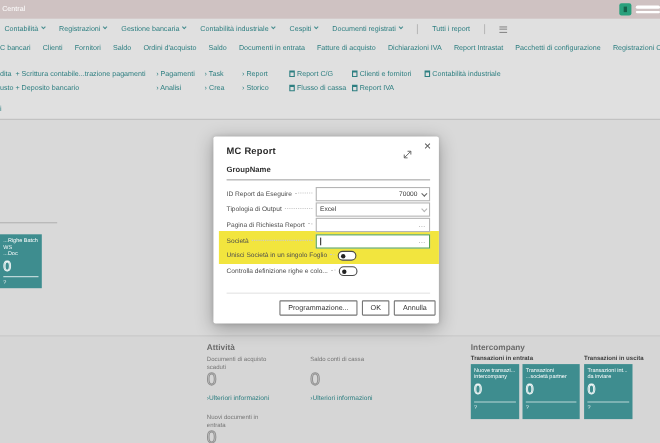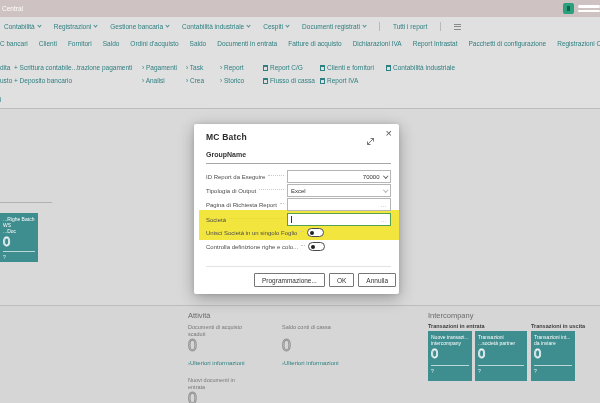--- a/index.html
+++ b/index.html
@@ -42,21 +42,21 @@
   
   .tile { background:#3e8d8f; color:#fff; position:absolute; padding:3px 3px; overflow:hidden; }
   .tile .t-line { font-size:5px; line-height:6px; }
   .tile .t-zero { font-size:13px; font-weight:300; line-height:14px; color:rgba(255,255,255,0.25); -webkit-text-stroke:0.8px rgba(255,255,255,0.9); margin-top:1px; }
   .tile .t-rule { border-top:1px solid rgba(255,255,255,0.65); margin-top:4px; }
   .tile .t-help { font-size:5px; margin-top:2px; color:rgba(255,255,255,0.9); }
   .lefttile { left:0; top:213px; width:38px; height:49px; }
 
   
   .bottomarea { position:absolute; left:0; top:306px; width:600px; height:97px; background:#d6d6d6; }
-  .sec-title { font-size:7.5px; color:#6b6b6b; }
+  .sec-title { font-size:7.5px; color:#6b6b6b;font-weight:bold; }
   .act-label { font-size:5.5px; color:#777; line-height:6.5px; }
   .big-zero { font-size:16px; font-weight:300; color:#cfcfcf; -webkit-text-stroke:0.9px #909090; line-height:17px; }
   .more-link { font-size:6px; color:#2e7f81; white-space:nowrap; }
   .ic-sub { font-size:5.5px; font-weight:bold; color:#3c3c3c; white-space:nowrap; }
 
   
   .modal { position:absolute; left:194px; top:124px; width:205px; height:170px; background:#fff; border-radius:2px; box-shadow:0 4px 16px rgba(0,0,0,0.30), 0 0 4px rgba(0,0,0,0.12); z-index:5; }
   .m-title { position:absolute; left:12px; top:8px; font-size:8.5px; font-weight:bold; color:#2b2b2b; letter-spacing:0.2px; }
   .m-close { position:absolute; right:7px; top:4px; font-size:11px; color:#555; line-height:11px; }
   .m-resize { position:absolute; right:24px; top:8px; }
@@ -212,21 +212,21 @@
 </div>
 <div class="tile" style="left:531px; top:331px; width:44px; height:50px;">
   <div class="t-line">Transazioni int...</div>
   <div class="t-line">da inviare</div>
   <div class="t-zero">0</div>
   <div class="t-rule"></div>
   <div class="t-help">?</div>
 </div>
 
 <div class="modal">
-  <div class="m-title">MC  Batch</div>
+  <div class="m-title">MC  Report</div>
   <span class="m-resize">
     <svg width="9" height="9" viewBox="0 0 9 9">
         <path d="M1.5 7.5 L7.5 1.5 M4.5 1.5 h3 v3 M1.5 4.5 v3 h3" stroke="#666" stroke-width="0.9" fill="none"></path>
       </svg>
   </span>
   <span class="m-close">×</span>
 
   <div class="m-group">GroupName</div>
 
   <div class="hl"></div>

